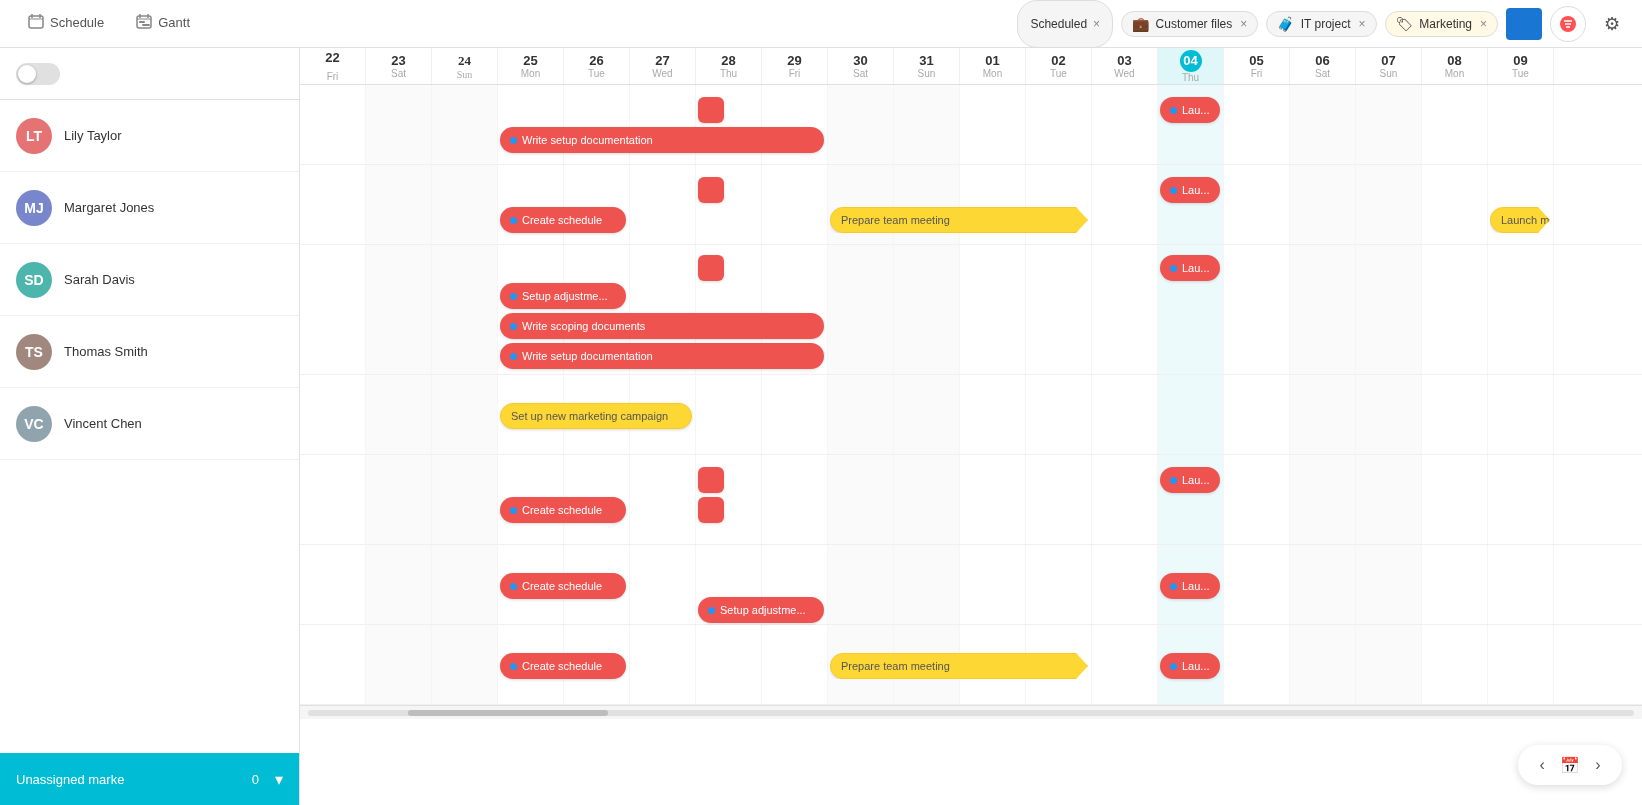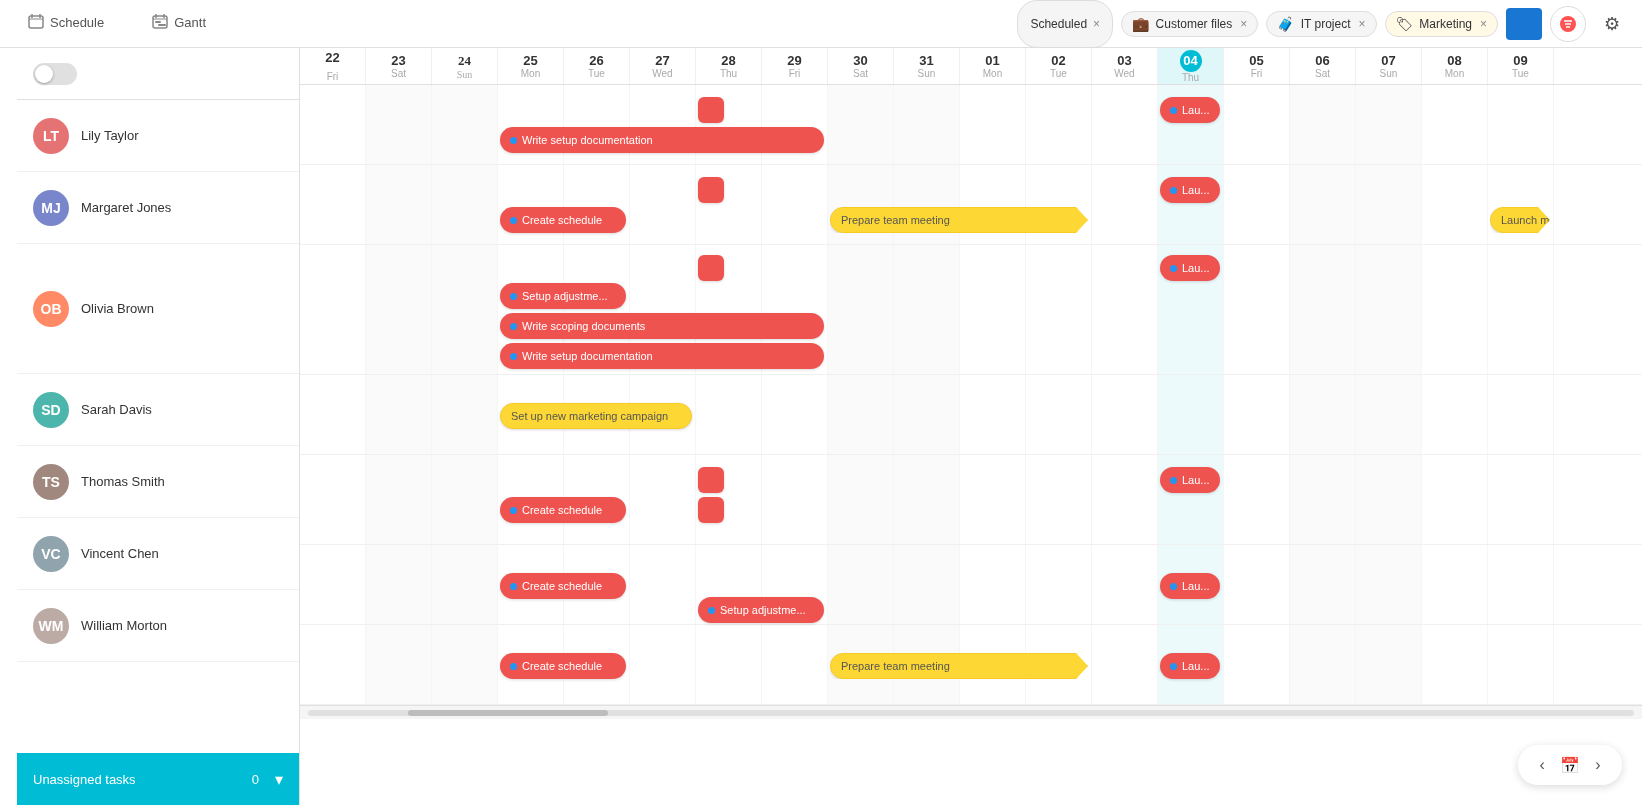--- a/index.html
+++ b/index.html
@@ -1,21 +1,21 @@
 <!DOCTYPE html>
 <html><head>
   <meta charset="utf-8">
   <style>
     * { box-sizing: border-box; margin: 0; padding: 0; }
     body { font-family: 'Segoe UI', Arial, sans-serif; font-size: 13px; background: #f5f5f5; overflow: hidden; width: 1642px; height: 805px; }
 
     
     .top-nav {
       display: flex; align-items: center; background: #fff; border-bottom: 1px solid #e0e0e0;
-      height: 48px; padding: 0 12px; gap: 16px;
+      height: 48px; padding: 0 12px; gap: 0;
     }
     .nav-tab {
       display: flex; align-items: center; gap: 6px; padding: 0 16px; height: 48px;
       cursor: pointer; color: #555; font-size: 13px; border-bottom: 3px solid transparent;
     }
     .nav-tab.active { color: #00bcd4; border-bottom: 3px solid #00bcd4; }
 
     .top-nav-right { margin-left: auto; display: flex; align-items: center; gap: 8px; }
     .filter-chip {
       display: flex; align-items: center; gap: 6px; background: #f5f5f5;
@@ -27,21 +27,21 @@
     .blue-btn { background: #1976d2; color: #fff; border: none; border-radius: 4px; padding: 6px 14px; cursor: pointer; }
     .filter-icon-btn { width: 36px; height: 36px; border-radius: 50%; background: #fff; border: 1px solid #ddd; display: flex; align-items: center; justify-content: center; cursor: pointer; }
     .settings-btn { width: 36px; height: 36px; border-radius: 50%; background: #fff; border: none; display: flex; align-items: center; justify-content: center; cursor: pointer; color: #555; font-size: 18px; }
 
     
     .main { display: flex; height: calc(805px - 48px); }
 
     
     .sidebar {
       width: 300px; min-width: 300px; background: #fff; border-right: 1px solid #e0e0e0;
-      display: flex; flex-direction: column; padding-left: 17px;
+      display: flex; flex-direction: column;
     }
     .sidebar-controls {
       height: 52px; display: flex; align-items: center; padding: 0 16px;
       border-bottom: 1px solid #e0e0e0;
     }
     .toggle { width: 44px; height: 22px; background: #e0e0e0; border-radius: 11px; position: relative; cursor: pointer; }
     .toggle-knob { width: 18px; height: 18px; background: #fff; border-radius: 50%; position: absolute; top: 2px; left: 2px; box-shadow: 0 1px 3px rgba(0,0,0,0.3); }
 
     .person-row {
       display: flex; align-items: center; gap: 12px; padding: 0 16px;
@@ -164,44 +164,36 @@
     </div>
 
     <div class="person-row">
       <div class="avatar-placeholder" style="background:#e57373;">LT</div>
       <span class="person-name">Lily Taylor</span>
     </div>
     <div class="person-row">
       <div class="avatar-placeholder" style="background:#7986cb;">MJ</div>
       <span class="person-name">Margaret Jones</span>
     </div>
-    <div class="person-row" style="height:130px;">
-      <div class="avatar-placeholder" style="background:#ff8a65;">OB</div>
-      <span class="person-name">Olivia Brown</span>
-    </div>
     <div class="person-row">
       <div class="avatar-placeholder" style="background:#4db6ac;">SD</div>
       <span class="person-name">Sarah Davis</span>
     </div>
     <div class="person-row">
       <div class="avatar-placeholder" style="background:#a1887f;">TS</div>
       <span class="person-name">Thomas Smith</span>
     </div>
     <div class="person-row">
       <div class="avatar-placeholder" style="background:#90a4ae;">VC</div>
       <span class="person-name">Vincent Chen</span>
     </div>
-    <div class="person-row">
-      <div class="avatar-placeholder" style="background:#bcaaa4;">WM</div>
-      <span class="person-name">William Morton</span>
-    </div>
 
     <div style="flex:1"></div>
     <div class="unassigned-row">
-      <span class="unassigned-label">Unassigned tasks</span>
+      <span class="unassigned-label">Unassigned marke</span>
       <span class="unassigned-count">0</span>
       <span class="chevron-down">▾</span>
     </div>
   </div>
 
   <div class="calendar-area">
     <div class="cal-header">
 
 
       <div class="day-header-row" id="day-header-row">

